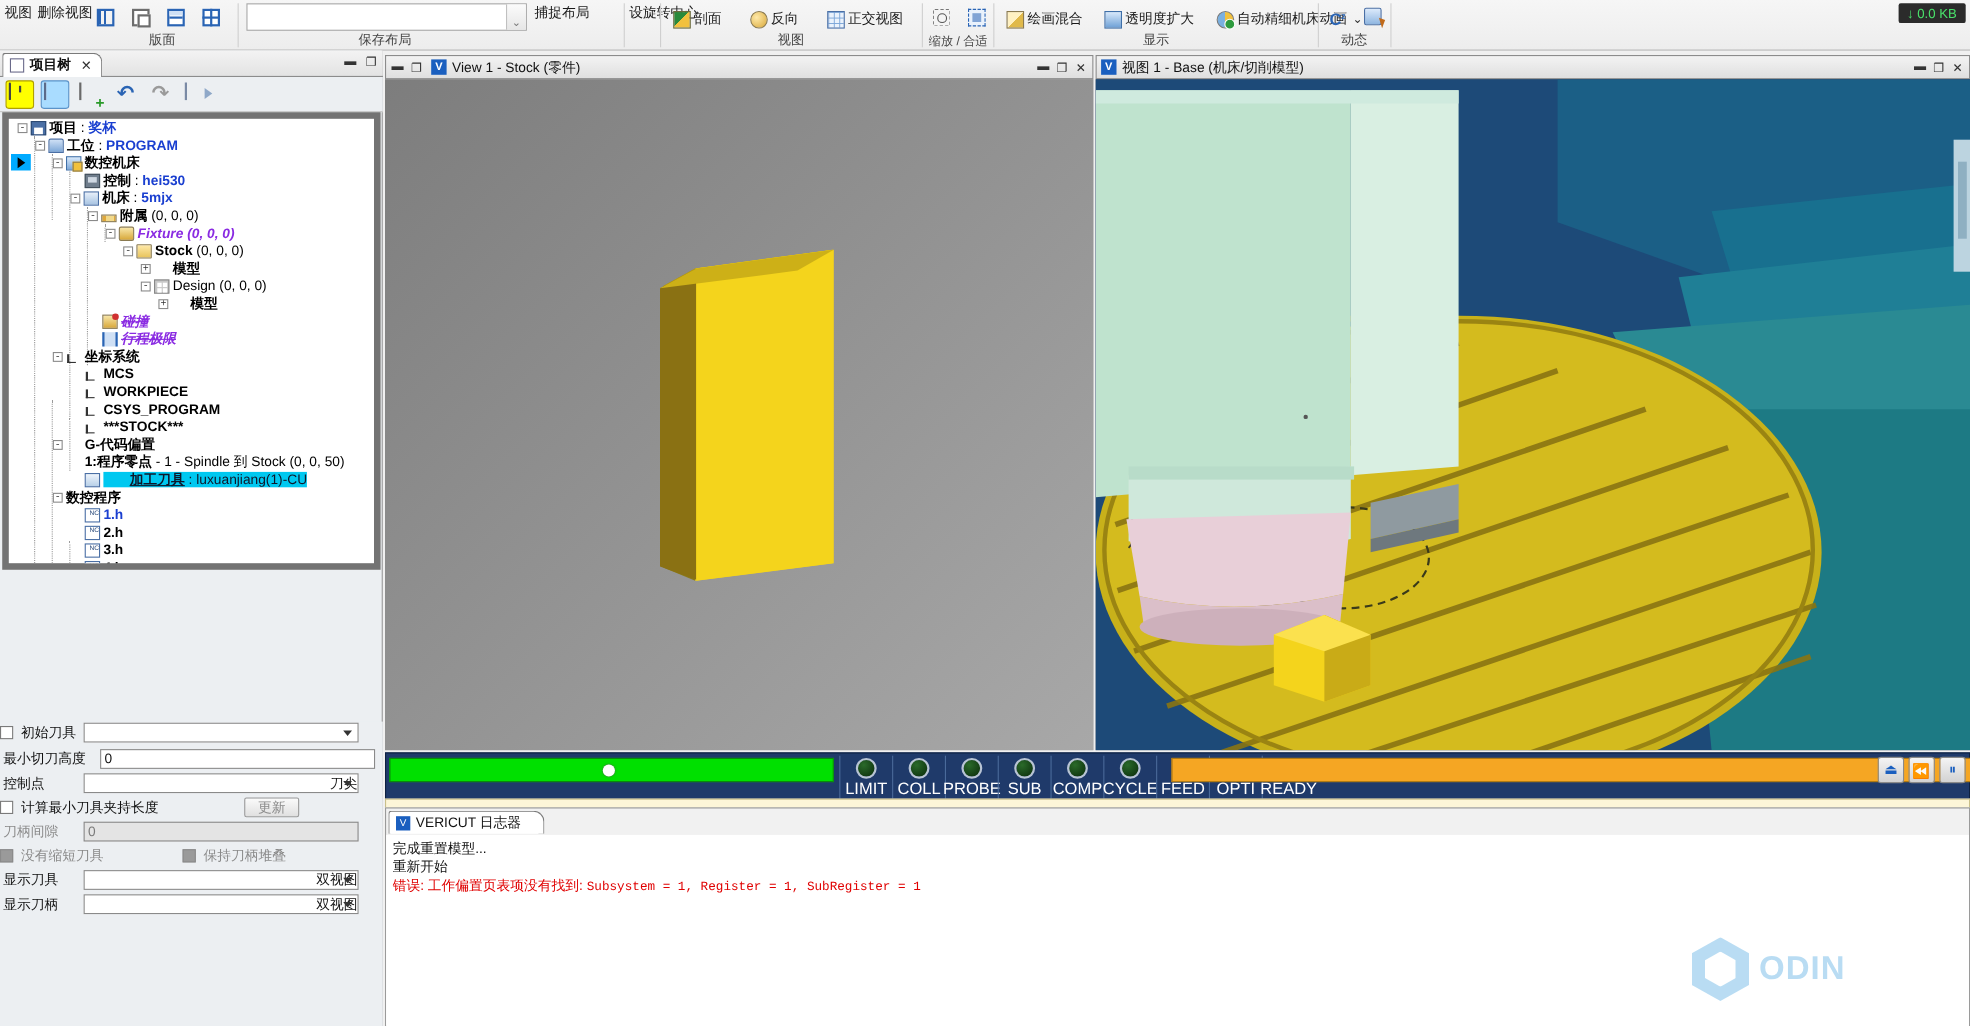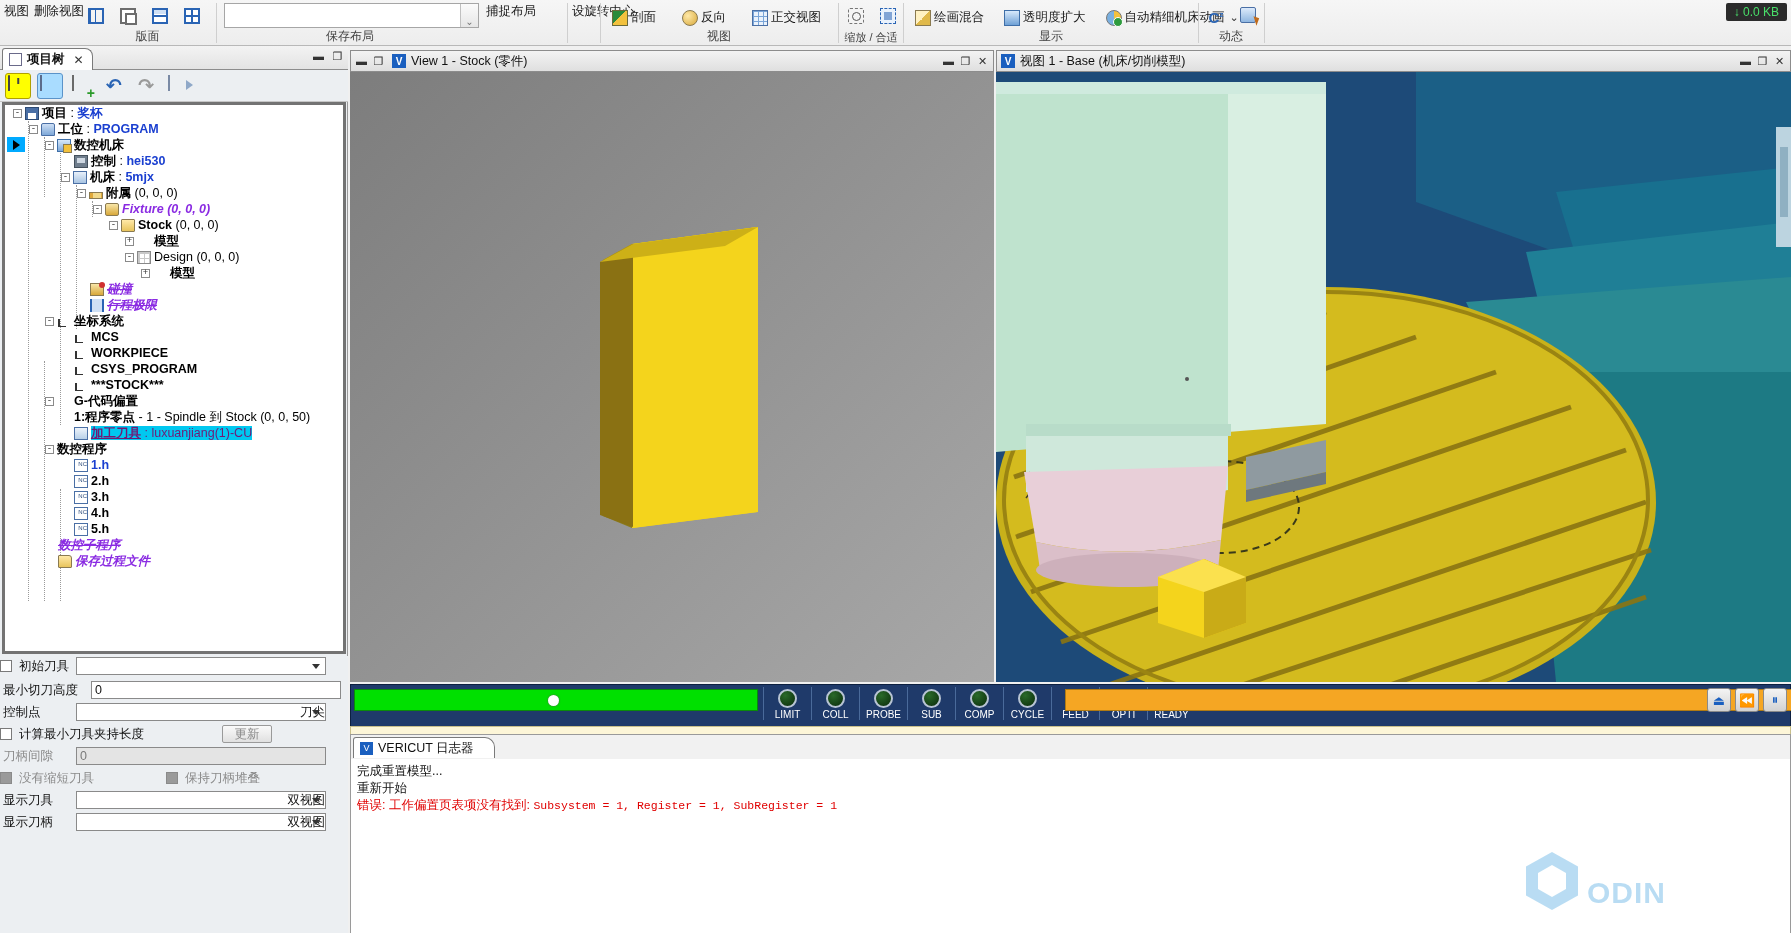--- a/index.html
+++ b/index.html
@@ -117,22 +117,22 @@
   .ic-docplus { width:16px; height:16px; border:1px solid #6a6a6a; background:linear-gradient(#fff,#dfe6ef); }
   .ic-docplus:after { content:"+"; position:absolute; right:-3px; bottom:-5px; color:#2a9a2a; font-weight:bold; font-size:14px; }
   .ic-undo, .ic-redo { font-size:19px; font-weight:bold; line-height:20px; text-align:center; }
   .ic-undo { color:#2a64b4; }
   .ic-redo { color:#9a9a9a; }
   .ic-export { width:16px; height:16px; background:linear-gradient(#fff,#dde6f2); border:1px solid #7a8aa5; }
   .ic-export:after { content:""; position:absolute; right:-5px; top:4px; border-left:7px solid #8fa8c8;
             border-top:5px solid transparent; border-bottom:5px solid transparent; }
 
   .treearea {
-    position:absolute; left:2px; top:56px; width:344px; height:552px;
-    background:#fff; border:3px solid #737373; overflow:hidden;
+    position:absolute; left:2px; top:56px; width:344px; height:416px;
+    background:#fff; border:6px solid #737373; overflow:hidden;
   }
   .trow { position:relative; height:16px; line-height:16px; white-space:nowrap; font-size:12.5px; }
   .trow .exp {
     display:inline-block; width:9px; height:9px; line-height:7px; text-align:center;
     border:1px solid #8a8a8a; background:#fff; font-size:9px; color:#333;
     vertical-align:middle; margin-right:3px; font-family:"Liberation Mono", monospace;
   }
   .trow .spacer { display:inline-block; vertical-align:middle; }
   .ti { display:inline-block; width:14px; height:13px; vertical-align:middle; margin-right:3px; position:relative; }
   .ti-prj { background:#4a6fa5; border:1px solid #2d4a73; }
@@ -159,21 +159,21 @@
   .ti-nc { background:#fff; border:1px solid #4a6fa5; }
   .ti-nc:after { content:"NC"; position:absolute; right:0; bottom:-1px; font-size:6px; color:#2a4a7a; font-family:"Liberation Sans",sans-serif; }
   .ti-folder { background: linear-gradient(#ffe9a8,#e8c45c); border:1px solid #8a7a50; border-radius:1px 3px 1px 1px; }
 
   .tlabel { font-weight:bold; color:#000; }
   .tval { color:#1a3fd0; font-weight:bold; }
   .tnorm { color:#000; font-weight:normal; }
   .tpurple { color:#8a2be2; font-style:italic; font-weight:bold; text-decoration: line-through; }
   .tpurple2 { color:#8a2be2; font-style:italic; font-weight:bold; }
   .tfix { color:#8a2be2; font-style:italic; font-weight:bold; }
-  .tsel { background:#00c8f0; color:#701a75; }
+  .tsel { background:#00c8f0; color:#0f172a;padding-left:24px; }
   .tblue { color:#1a3fd0; font-weight:bold; }
   .playmark {
     position:absolute; left:2px; width:18px; height:15px; background:#00aaff;
     display:flex; align-items:center; justify-content:center;
   }
   .playmark:after { content:""; border-left:7px solid #000; border-top:5px solid transparent; border-bottom:5px solid transparent; }
   .guides { position:absolute; left:0; top:0; width:100%; height:100%; pointer-events:none; }
   .gv { position:absolute; width:1px; border-left:1px dotted #9a9a9a; }
 
   
@@ -223,21 +223,21 @@
   }
   .progressknob {
     position:absolute; left:48%; top:50%; width:11px; height:11px; margin-top:-5.5px;
     border-radius:50%; background:#fff; box-shadow:0 0 2px #555;
   }
   .lamps { position:absolute; left:412px; top:2px; display:flex; }
   .lampcell { width:48px; display:flex; flex-direction:column; align-items:center; border-left:1px solid #4a6a9a; }
   .lamp { width:19px; height:19px; border-radius:50%; background: radial-gradient(circle at 35% 30%, #2a6a2a, #0a2a0a);
           border:2px solid #b8c4d4; margin-top:2px; }
   .lamp.on { background: radial-gradient(circle at 35% 30%, #7cff7c, #0ea80e); }
-  .lamptxt { font-size:10px; color:#fff; margin-top:1px; font-family:"Liberation Sans",sans-serif; }
+  .lamptxt { font-size:15px; color:#fff; margin-top:1px; font-family:"Liberation Sans",sans-serif; }
   .orangebar {
     position:absolute; left:714px; top:4px; width:760px; height:22px;
     background:#f5a623; border:1px solid #b07a12;
   }
   .ctrlbtns { position:absolute; right:3px; top:3px; display:flex; gap:4px; }
   .cbtn { width:24px; height:24px; border-radius:3px; background:linear-gradient(#f4f4f4,#d2d2d2);
           border:1px solid #8a8a8a; display:flex; align-items:center; justify-content:center; color:#1a5fbf; font-size:13px; }
   .cream { position:absolute; left:350px; top:726px; width:1441px; height:9px; background:#fdf6d8; border:1px solid #c9bf8a; }
 
   
@@ -245,21 +245,21 @@
   .logtab {
     position:absolute; left:2px; top:2px; height:21px; padding:0 20px 0 6px;
     background:#fff; border:1px solid #7a7a7a; border-bottom:none; border-radius:3px 10px 0 0;
     display:flex; align-items:center; gap:5px; font-size:12.5px; color:#111;
   }
   .logbody { position:absolute; left:0; top:24px; width:100%; height:175px; background:#fff; padding:4px 6px; }
   .logline { font-size:12.5px; color:#111; line-height:17px; }
   .logline.err { color:#e00000; }
   .logline.err .mono { font-family:"Liberation Mono", monospace; font-size:11.5px; }
   .watermark {
-    position:absolute; right:124px; bottom:24px; display:flex; align-items:flex-end; gap:9px; opacity:.30;
+    position:absolute; right:112px; bottom:24px; display:flex; align-items:center; gap:9px; opacity:.30;
   }
   .wm-hex { width:52px; height:58px; background:#1a8fd8;
     clip-path: polygon(50% 0%, 100% 25%, 100% 75%, 50% 100%, 0% 75%, 0% 25%); position:relative; }
   .wm-hex:after { content:""; position:absolute; left:12px; top:13px; width:28px; height:32px; background:#fff;
     clip-path: polygon(50% 0%, 100% 25%, 100% 75%, 50% 100%, 0% 75%, 0% 25%); }
   .wm-text { font-size:30px; color:#1a8fd8; letter-spacing:1px; font-weight:bold; }
 </style>
 </head>
 <body>
 

